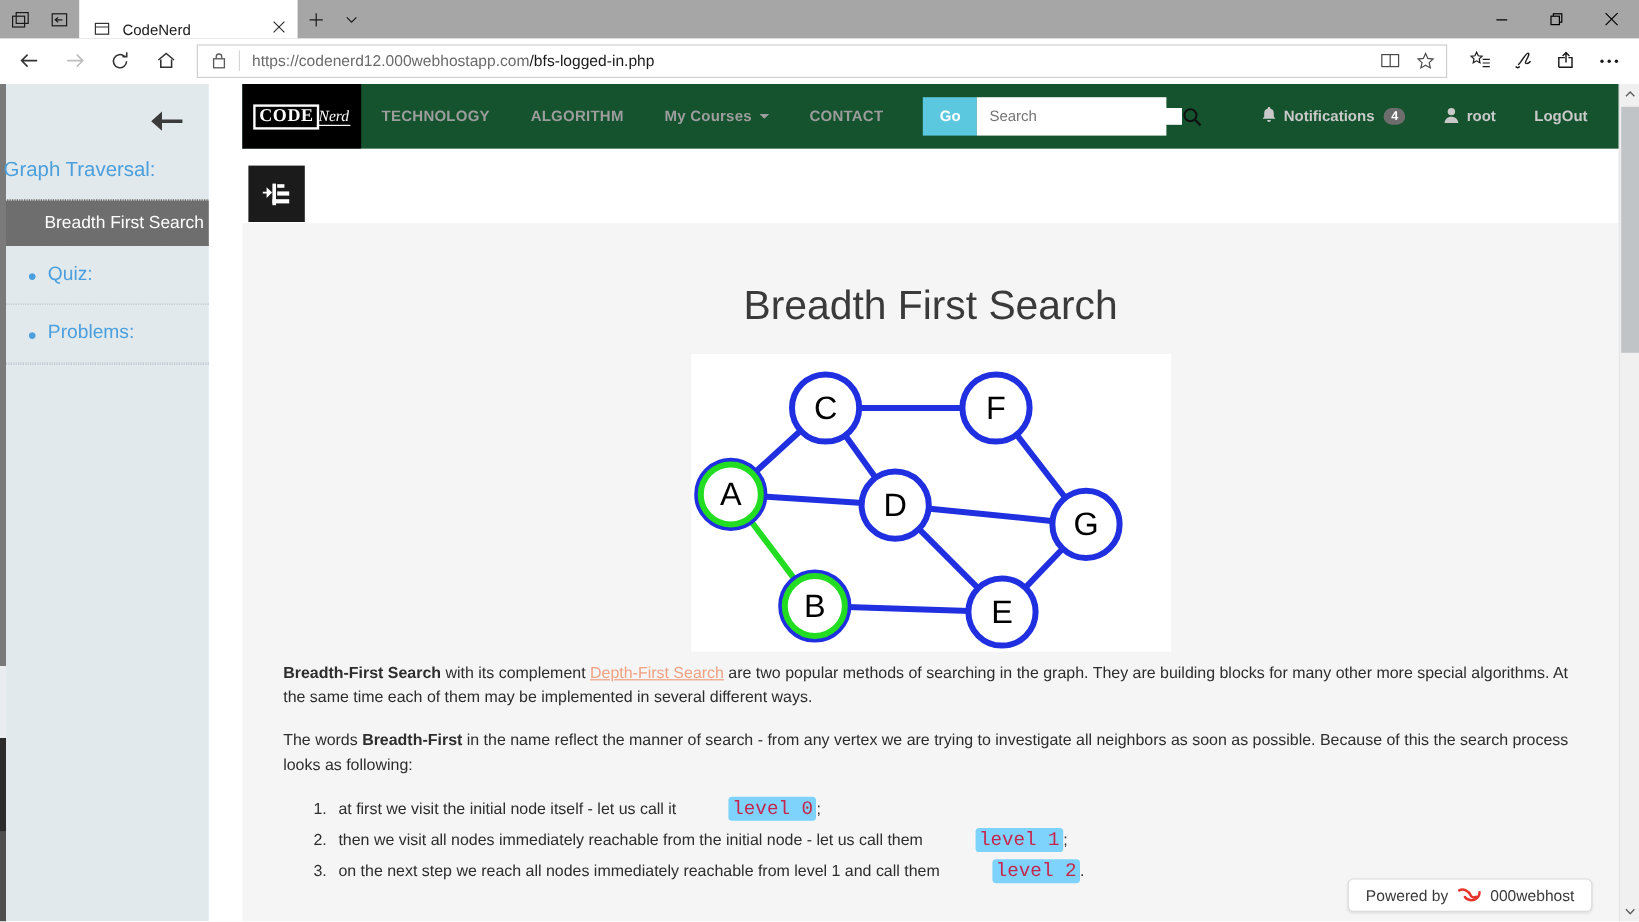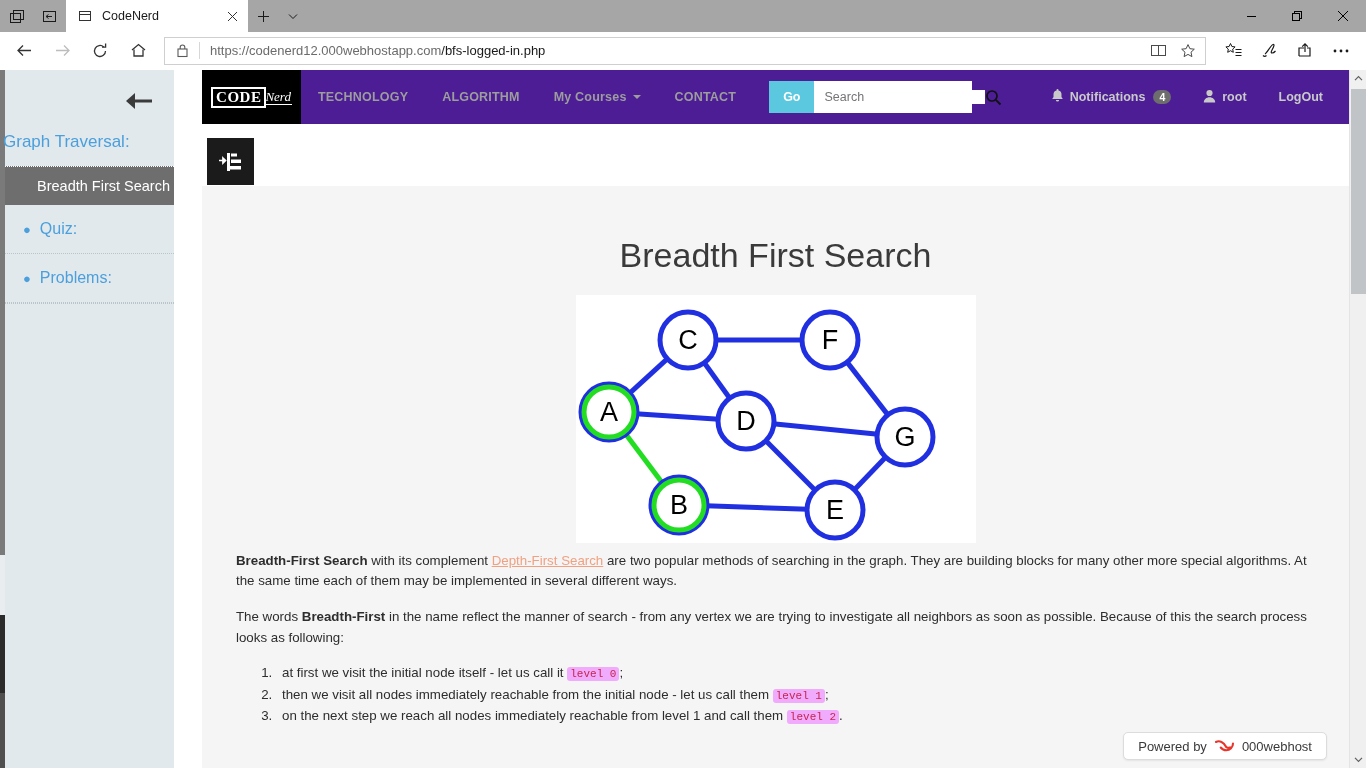--- a/index.html
+++ b/index.html
@@ -20,21 +20,21 @@
     display: flex; align-items: flex-end;
     position: relative;
   }
   .tb-icons { display: flex; align-items: center; height: 32px; padding: 0 6px; gap: 10px; }
   .tb-icon { width: 22px; height: 22px; display: flex; align-items: center; justify-content: center; color: #1a1a1a; }
   .tb-icon svg { display: block; }
 
   .tab {
     height: 32px; width: 182px;
     background: #ffffff;
-    display: flex; align-items: center;
+    display: flex; align-items: flex-end;
     padding: 0 6px 0 12px;
     gap: 8px;
     position: relative;
   }
   .tab-favicon { width: 16px; height: 16px; color: #333; display: flex; align-items: center; }
   .tab-title {
     flex: 1; font-size: 12.5px; color: #1a1a1a;
     white-space: nowrap; overflow: hidden; text-overflow: ellipsis;
   }
   .tab-close { width: 20px; height: 20px; display: flex; align-items: center; justify-content: center; color: #333; }
@@ -144,21 +144,21 @@
   .sb-tail { border-bottom: 1px dotted #b9c4cb; height: 1px; }
 
   
   .site {
     position: absolute; left: 202px; top: 0;
     width: 1147px; height: 698px;
     background: #ffffff;
   }
 
   .topnav {
-    height: 54px; background: #4c1d95;
+    height: 54px; background: #14532d;
     display: flex; align-items: stretch;
     position: relative;
   }
   .logo {
     width: 99px; background: #000; color: #fff;
     display: flex; align-items: center; justify-content: center;
     position: relative;
   }
   .logo-code {
     border: 2px solid #ffffff;
@@ -257,22 +257,22 @@
   .para.second { margin-top: 16px; }
   .para b { font-weight: bold; }
   .link-dfs { color: #f0a182; }
   ol.steps {
     margin: 14px 0 0 74px;
     font-size: 13.3px; color: #2d2d2d; line-height: 1.62;
   }
   ol.steps li { padding-left: 6px; }
   code.kw {
     font-family: "Liberation Mono", monospace;
-    font-size: 11px; color: #c7254e; background: #f0abfc;
-    padding: 1px 3px; border-radius: 3px;
+    font-size: 16px; color: #c7254e; background: #7dd3fc;
+    padding: 1px 3px; border-radius: 3px; margin-left: 40px;
   }
 
   .webhost-badge {
     position: absolute; right: 22px; bottom: 8px;
     background: #fff; border: 1px solid #dcdcdc;
     border-radius: 5px; height: 28px;
     display: flex; align-items: center; gap: 7px;
     padding: 0 14px;
     font-size: 13px; color: #3a3a3a;
     box-shadow: 0 1px 2px rgba(0,0,0,.07);

